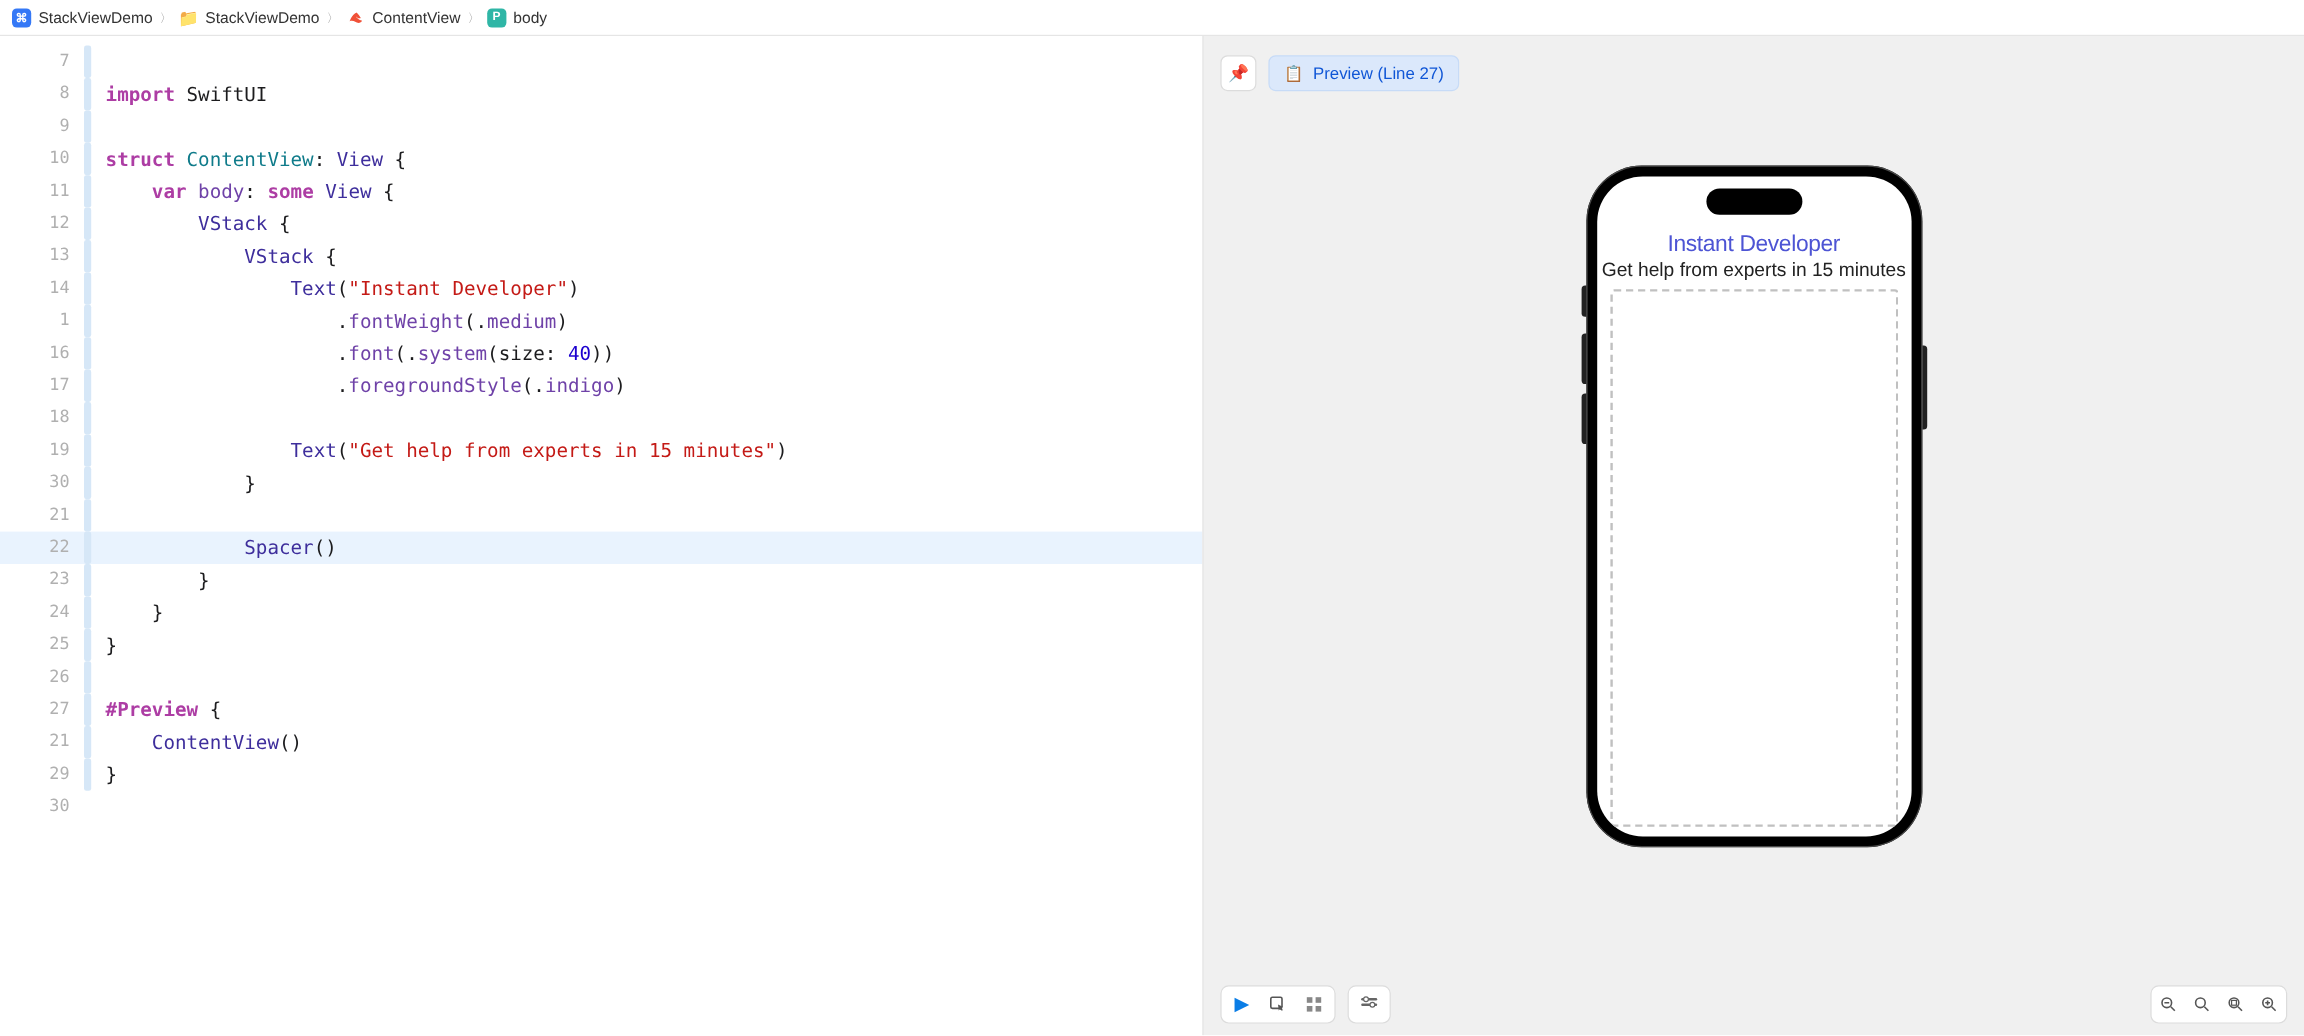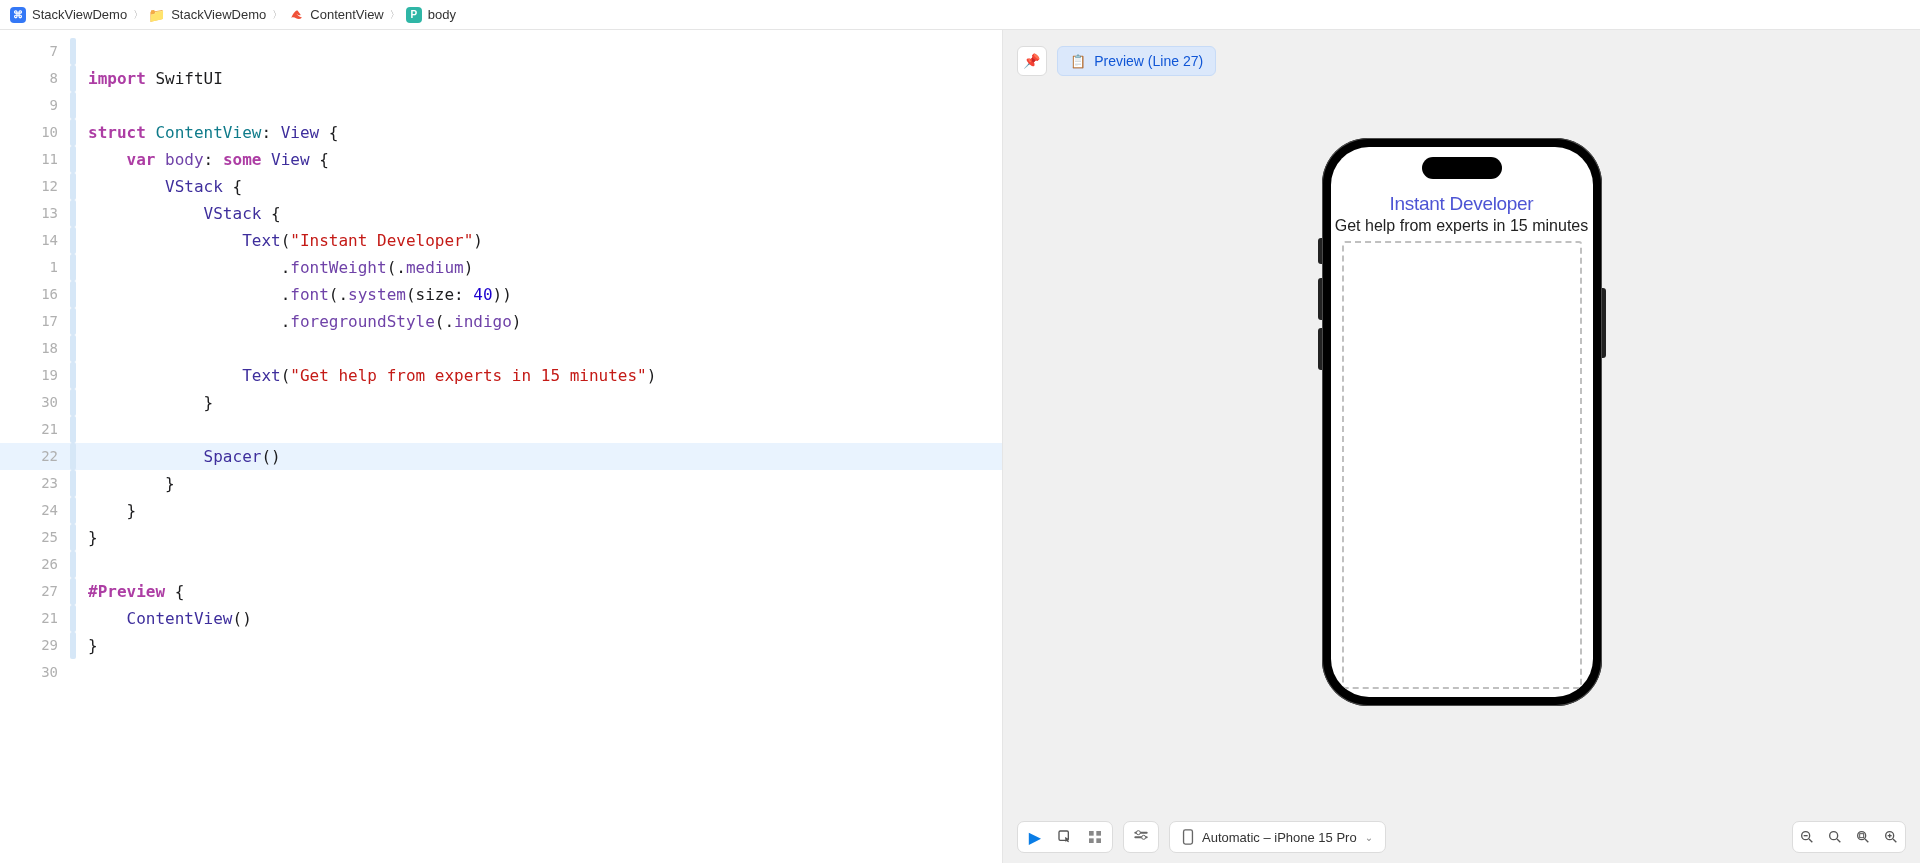--- a/index.html
+++ b/index.html
@@ -388,29 +388,20 @@
         </div>
       </div>
       <div class="tool-btn" title="Device Settings">
         <svg width="16" height="16" viewBox="0 0 24 24">
             <rect x="2" y="4" width="20" height="3" rx="1.5" fill="#666"></rect>
             <rect x="2" y="11" width="20" height="3" rx="1.5" fill="#666"></rect>
             <circle cx="8" cy="5.5" r="3" fill="#fff" stroke="#666" stroke-width="1.5"></circle>
             <circle cx="16" cy="12.5" r="3" fill="#fff" stroke="#666" stroke-width="1.5"></circle>
           </svg>
       </div>
-      <div class="device-btn">
-        <span>
-          <svg width="12" height="16" viewBox="0 0 12 18">
-              <rect x="1" y="1" width="10" height="16" rx="2" fill="none" stroke="#666" stroke-width="1.5"></rect>
-            </svg>
-        </span>
-        <span>Automatic – iPhone 15 Pro</span>
-        <span class="chev">⌄</span>
-      </div>
       <div class="zoom-group">
         <div class="zg" title="Zoom Out">
           <svg width="16" height="16" viewBox="0 0 24 24">
               <circle cx="10" cy="10" r="6" fill="none" stroke="#555" stroke-width="2"></circle>
               <line x1="15" y1="15" x2="20" y2="20" stroke="#555" stroke-width="2"></line>
               <line x1="7" y1="10" x2="13" y2="10" stroke="#555" stroke-width="2"></line>
             </svg>
         </div>
         <div class="zg" title="Zoom to 100%">
           <svg width="16" height="16" viewBox="0 0 24 24">

